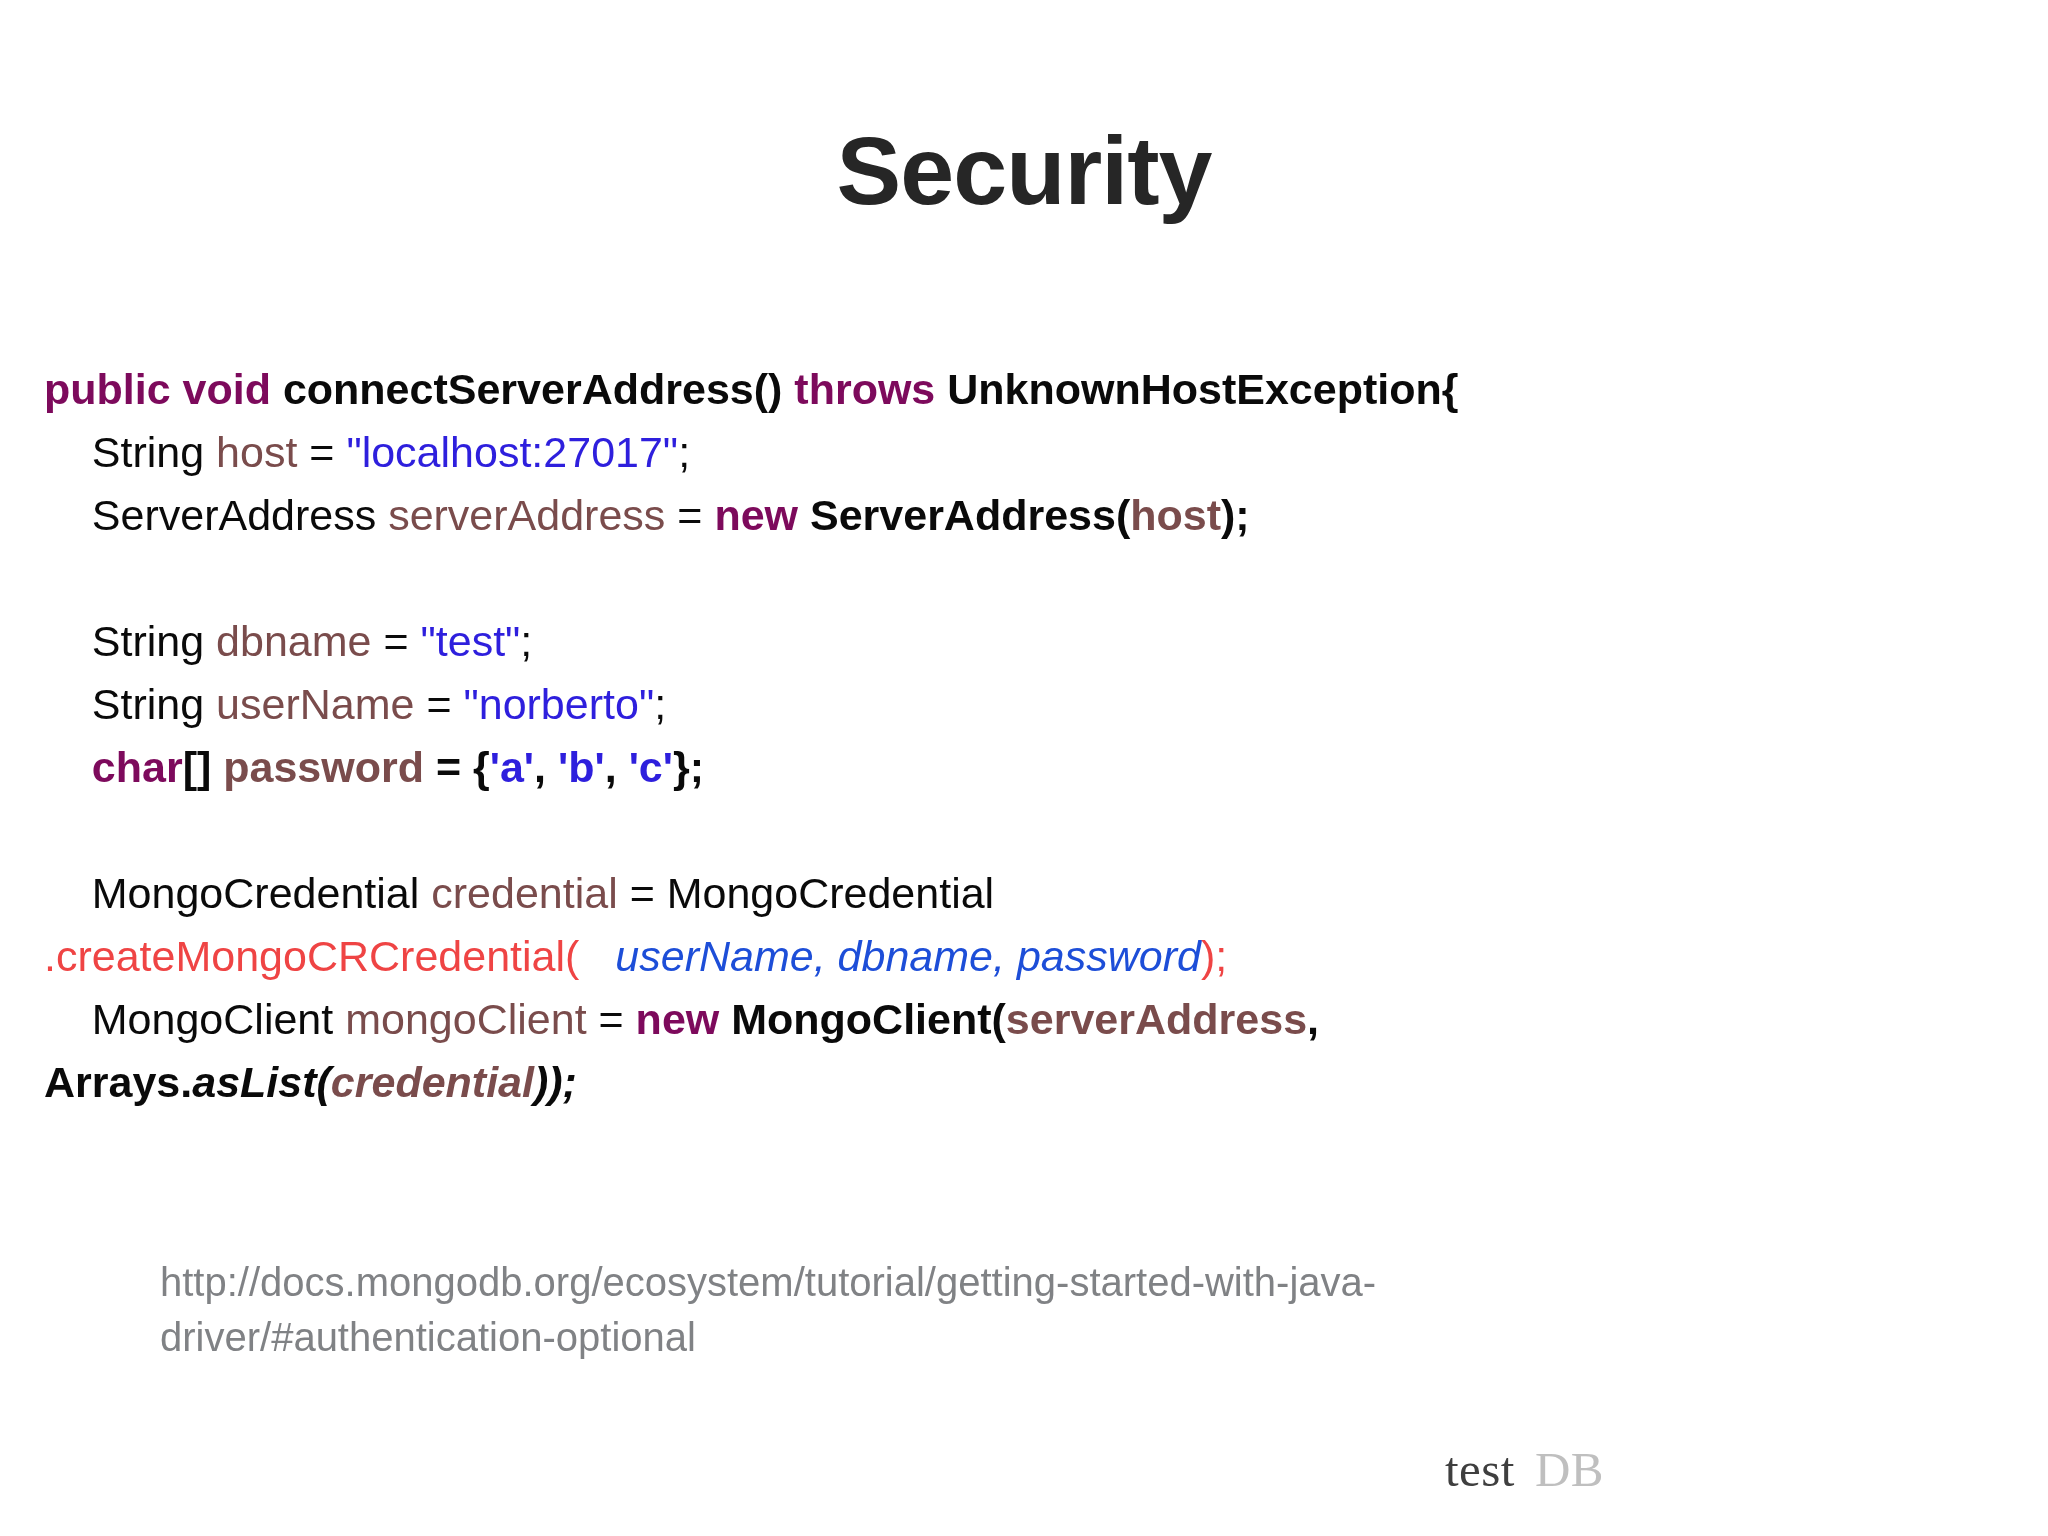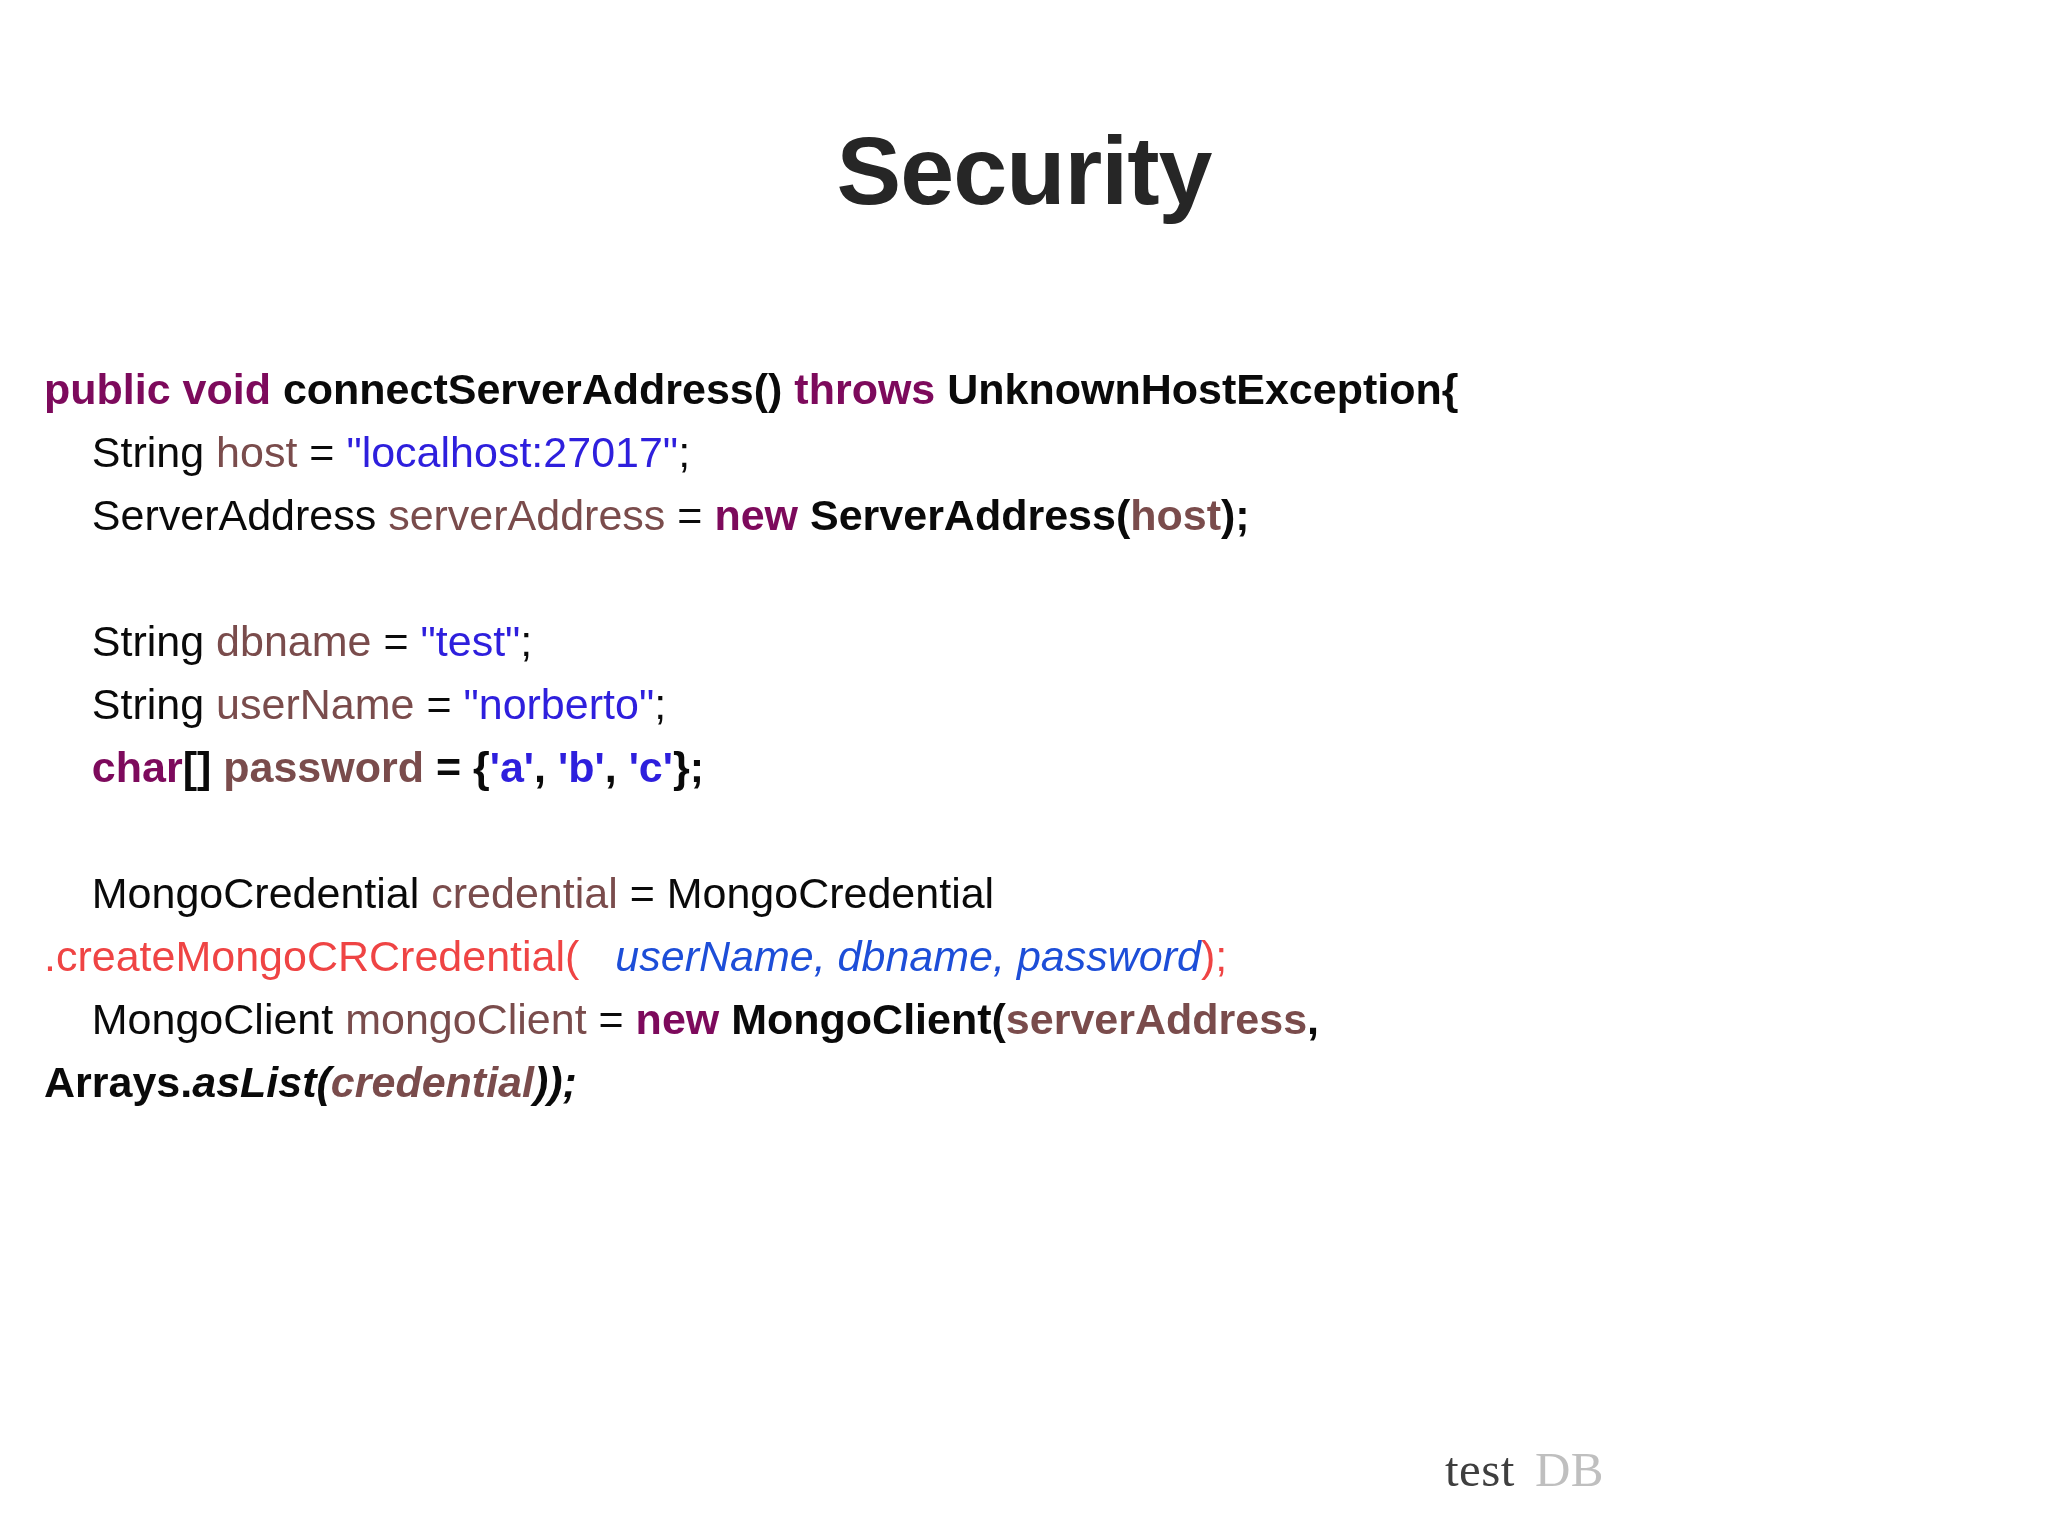--- a/index.html
+++ b/index.html
@@ -97,18 +97,19 @@
 </style>
 </head>
 <body>
 
 <div class="slide">
 
   <div class="slide-title">Security</div>
 
   <div class="code-block"><div class="code-line"><span class="tk-kw">public void</span><span class="tk-plain"> </span><span class="tk-plain-b">connectServerAddress()</span><span class="tk-plain"> </span><span class="tk-kw">throws</span><span class="tk-plain"> </span><span class="tk-plain-b">UnknownHostException{</span></div><div class="code-line"><span class="tk-plain">    String </span><span class="tk-var">host</span><span class="tk-plain"> = </span><span class="tk-str">"localhost:27017"</span><span class="tk-plain">;</span></div><div class="code-line"><span class="tk-plain">    ServerAddress </span><span class="tk-var">serverAddress</span><span class="tk-plain"> = </span><span class="tk-kw">new</span><span class="tk-plain"> </span><span class="tk-plain-b">ServerAddress(</span><span class="tk-var-b">host</span><span class="tk-plain-b">);</span></div><div class="code-line blank">&nbsp;</div><div class="code-line"><span class="tk-plain">    String </span><span class="tk-var">dbname</span><span class="tk-plain"> = </span><span class="tk-str">"test"</span><span class="tk-plain">;</span></div><div class="code-line"><span class="tk-plain">    String </span><span class="tk-var">userName</span><span class="tk-plain"> = </span><span class="tk-str">"norberto"</span><span class="tk-plain">;</span></div><div class="code-line"><span class="tk-plain">    </span><span class="tk-kw">char</span><span class="tk-plain-b">[] </span><span class="tk-var-b">password</span><span class="tk-plain-b"> = {</span><span class="tk-str-b">'a'</span><span class="tk-plain-b">, </span><span class="tk-str-b">'b'</span><span class="tk-plain-b">, </span><span class="tk-str-b">'c'</span><span class="tk-plain-b">};</span></div><div class="code-line blank">&nbsp;</div><div class="code-line"><span class="tk-plain">    MongoCredential </span><span class="tk-var">credential</span><span class="tk-plain"> = MongoCredential</span></div><div class="code-line"><span class="tk-it">.createMongoCRCredential(</span><span class="tk-var-it">userName, dbname, password</span><span class="tk-it">);</span></div><div class="code-line"><span class="tk-plain">    MongoClient </span><span class="tk-var">mongoClient</span><span class="tk-plain"> = </span><span class="tk-kw">new</span><span class="tk-plain"> </span><span class="tk-plain-b">MongoClient(</span><span class="tk-var-b">serverAddress</span><span class="tk-plain-b">,</span></div><div class="code-line"><span class="tk-plain-b">Arrays.</span><span class="tk-it-b">asList(</span><span class="tk-var-it-b">credential</span><span class="tk-it-b">));</span></div></div>
 
+  <div class="reference">http://docs.mongodb.org/ecosystem/tutorial/getting-started-with-java-driver/#authentication-optional</div>
 
   <div class="logo">
     <span class="logo-mongo">test</span><span class="logo-db">DB</span>
   </div>
 
 </div>
 
 </body></html>

